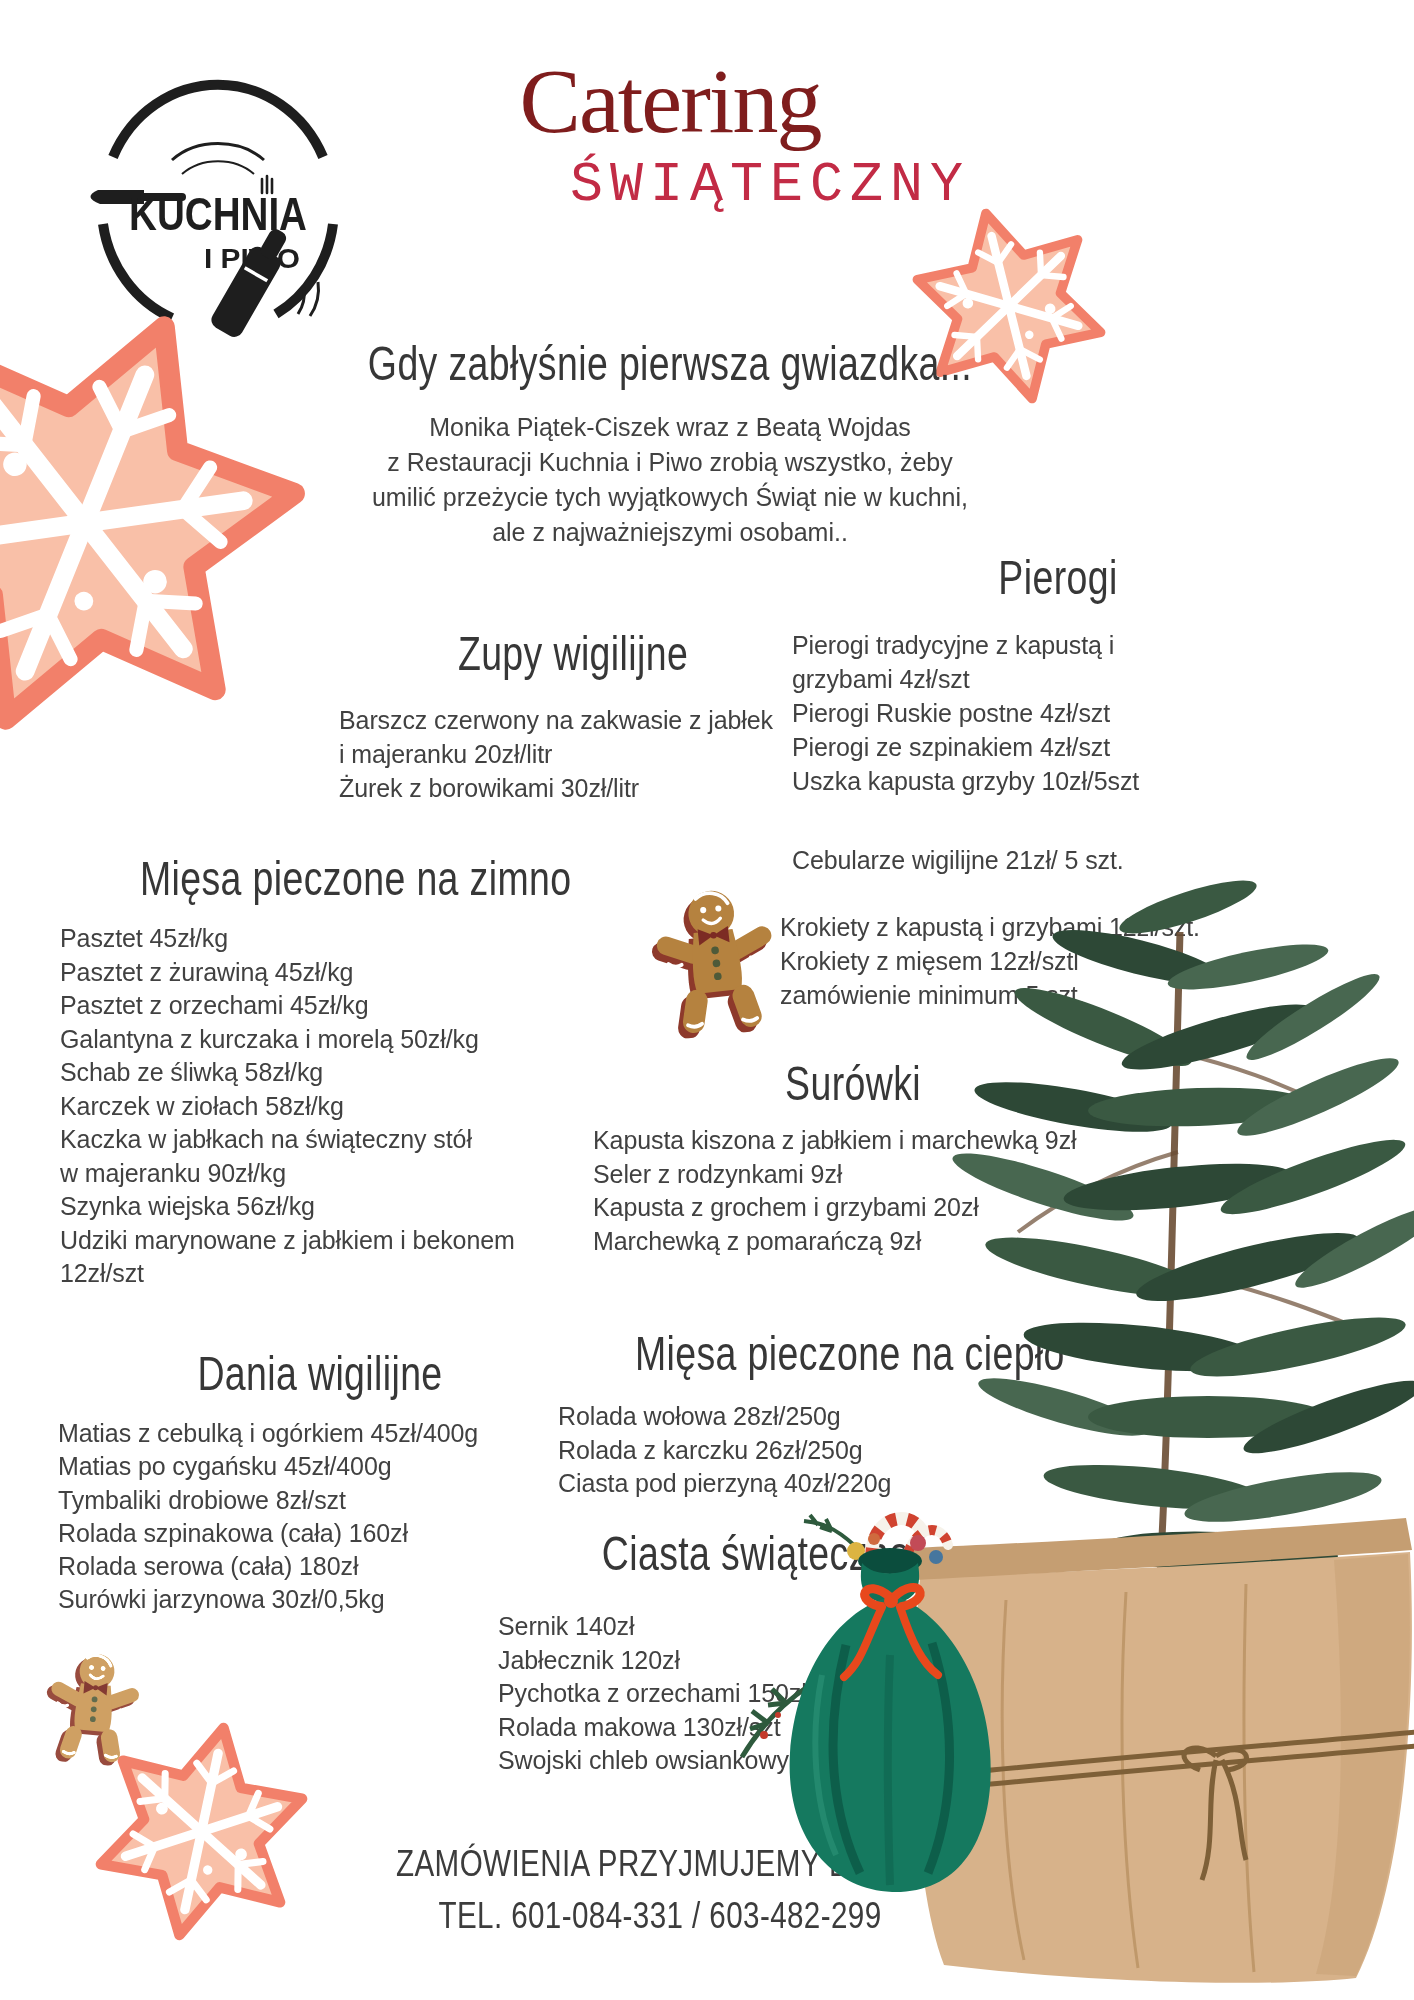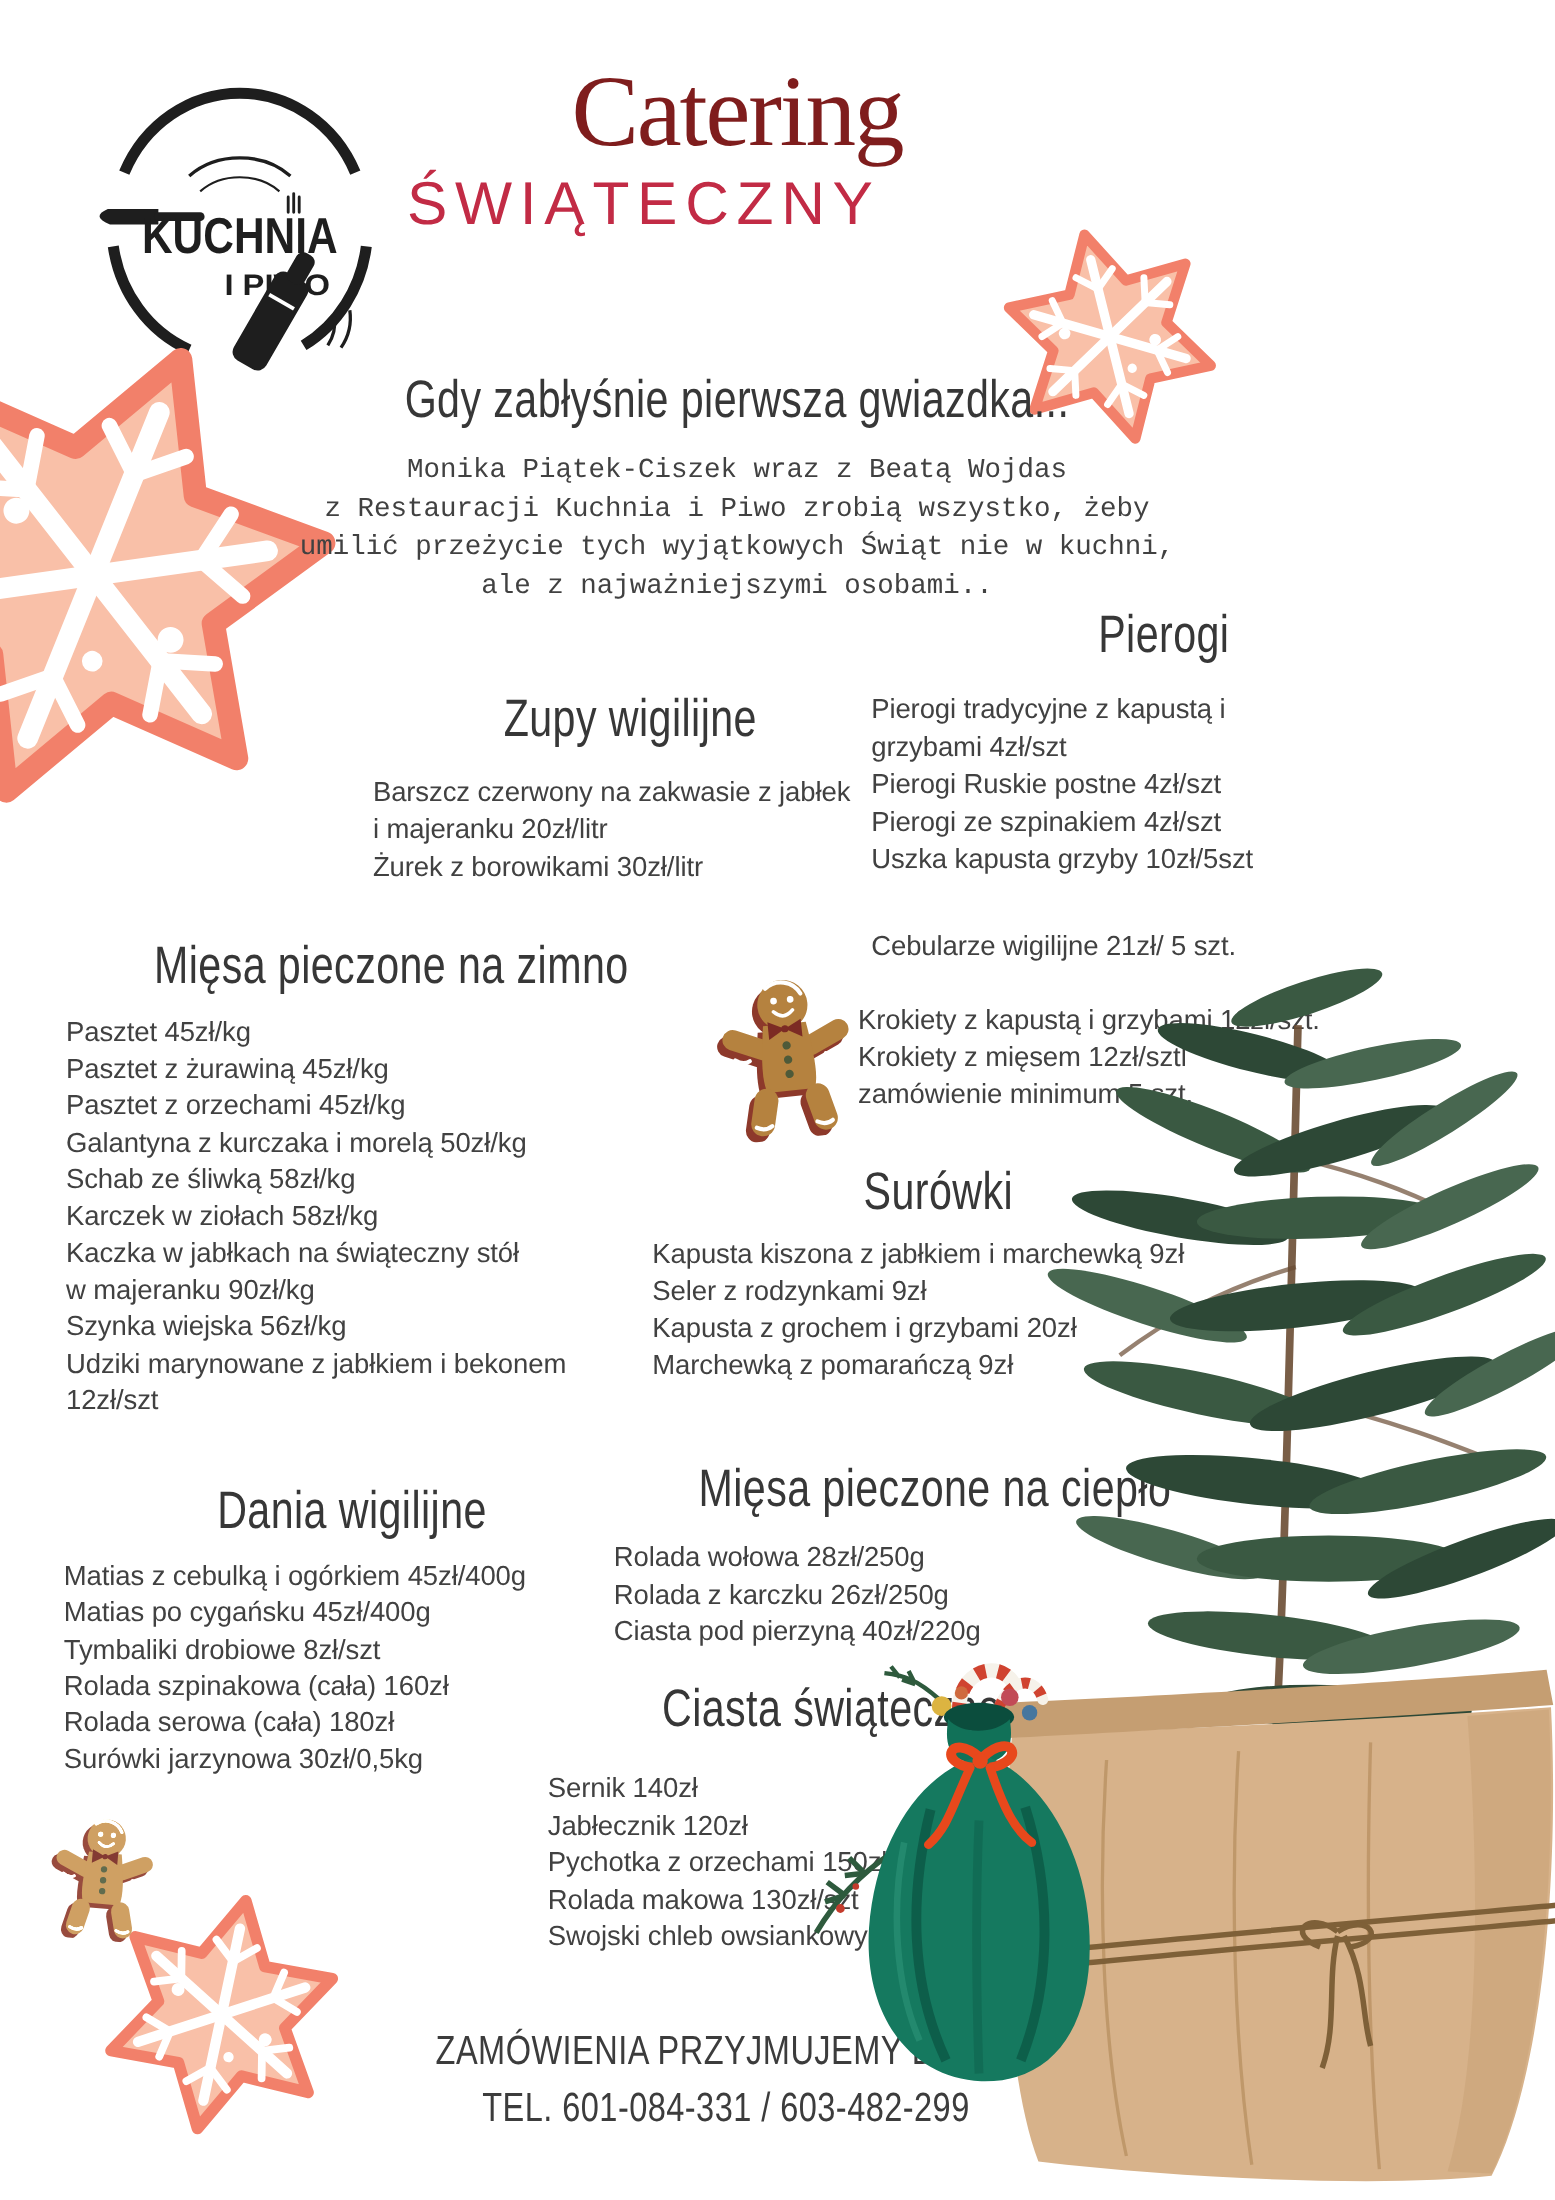--- a/index.html
+++ b/index.html
@@ -4,24 +4,24 @@
 <style>
   html,body{margin:0;padding:0;background:#ffffff;}
   .page{position:relative;width:1414px;height:2000px;background:#fff;overflow:hidden;
         font-family:"Liberation Sans",sans-serif;color:#414141;}
   .abs{position:absolute;}
   
   .sec-h{position:absolute;text-align:center;white-space:nowrap;color:#373737;
          transform:scaleX(0.78);letter-spacing:0.5px;font-weight:400;font-size:48px;line-height:1.1;}
   .menu-list{position:absolute;color:#414141;font-size:25px;
              line-height:34px;letter-spacing:-0.1px;}
-  .intro-par{position:absolute;text-align:center;color:#414141;font-size:25px;line-height:35px;font-family:Liberation Mono, monospace;}
+  .intro-par{position:absolute;text-align:center;color:#414141;font-size:25px;line-height:35px;}
   .title-main{position:absolute;text-align:center;font-family:"Liberation Serif",serif;
               font-size:92px;color:#7f1d1d;letter-spacing:-2px;line-height:1;}
-  .title-sub{position:absolute;text-align:left;font-family:Liberation Sans, sans-serif;
+  .title-sub{position:absolute;text-align:right;font-family:Liberation Mono, monospace;
              font-size:55px;color:#c22b45;letter-spacing:7px;line-height:1;}
   .footer-block{position:absolute;text-align:center;transform:scaleX(0.8);font-size:37px;
                 line-height:52px;color:#3c3c3c;letter-spacing:0.5px;white-space:nowrap;}
   svg{display:block;}
 </style>
 </head>
 <body>
 
 <div class="page">
 

